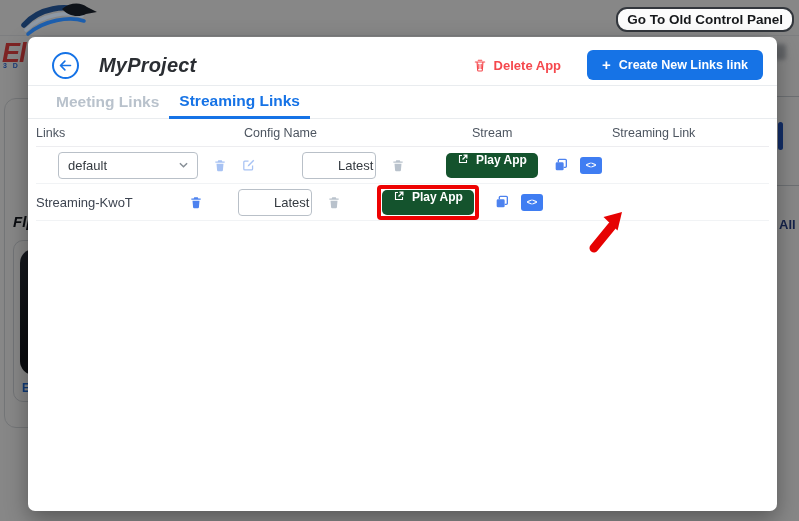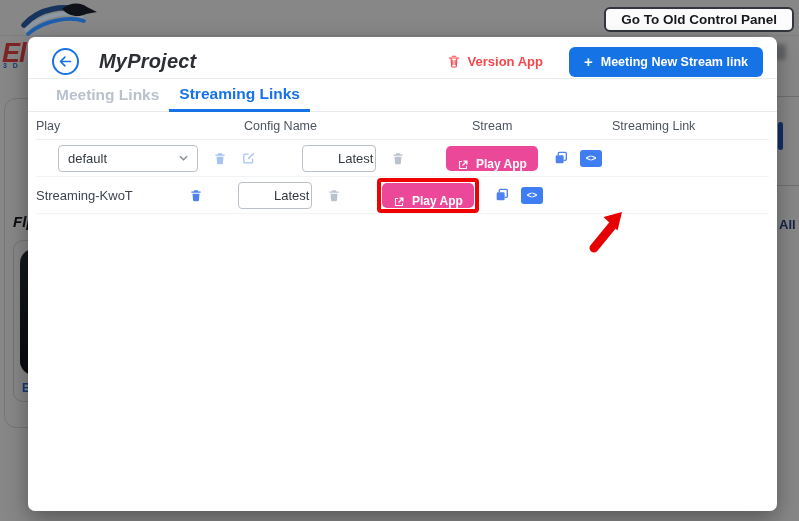--- a/index.html
+++ b/index.html
@@ -22,27 +22,27 @@
   .bg-blue-bar { position:absolute; left:778px; top:122px; width:5px; height:28px; background:#2458c5; border-radius:3px; }
   .bg-blob { position:absolute; left:758px; top:44px; width:28px; height:16px; background:#b9bdc2; border-radius:3px; filter:blur(2px); }
   .bg-viewall { position:absolute; left:779px; top:217px; font-size:13px; font-weight:bold; color:#27418c; }
 
   
   .overlay { position:absolute; inset:0; background:rgba(0,0,0,0.47); z-index:10; }
 
   
   .logo { position:absolute; left:20px; top:0px; z-index:20; }
   .goto-btn { position:absolute; right:5px; top:7px; z-index:20; background:#fcfcfc; border:2px solid #33373d;
-    border-radius:6px; padding:3px 15px; font-size:13.5px; font-weight:bold; color:#17191c; cursor:pointer;
+    border-radius:11px; padding:3px 9px; font-size:13.5px; font-weight:bold; color:#17191c; cursor:pointer;
     font-family:"Liberation Sans", sans-serif; }
 
   
   .modal { position:absolute; left:28px; top:37px; width:749px; height:474px; background:#fff; border-radius:7px;
     z-index:30; box-shadow:0 8px 22px rgba(0,0,0,0.35); overflow:hidden; }
-  .modal-header { display:flex; align-items:center; height:42px; padding:8px 14px 0 24px; border-bottom:1px solid #e9ecef; }
+  .modal-header { display:flex; align-items:center; height:49px; padding:8px 14px 0 24px; border-bottom:1px solid #e9ecef; }
   .back-btn { width:27px; height:27px; border-radius:50%; border:2px solid #1673e6; background:#fff; display:flex;
     align-items:center; justify-content:center; cursor:pointer; flex:0 0 auto; }
   .modal-title { margin-left:20px; font-size:20px; font-weight:bold; font-style:italic; color:#2b2e33; letter-spacing:0.2px; }
   .header-spacer { flex:1; }
   .delete-app { display:flex; align-items:center; gap:7px; color:#f5484d; font-size:13px; font-weight:bold; cursor:pointer; margin-right:26px; }
   .create-btn { display:flex; align-items:center; gap:8px; background:#1673e6; color:#fff; border:none; border-radius:6px;
     padding:8px 15px; font-size:12.5px; font-weight:bold; cursor:pointer; font-family:"Liberation Sans", sans-serif; }
   .plus-glyph { font-size:15px; font-weight:bold; line-height:10px; }
 
   .tabs { display:flex; align-items:stretch; height:33px; border-bottom:1px solid #e9ecef; padding-left:8px; }
@@ -62,21 +62,21 @@
   .h-version { margin-left:32px; }
   .h-stream { margin-left:32px; }
   .name-text { width:150px; }
   .icon-btn { display:flex; align-items:center; justify-content:center; width:20px; height:20px; cursor:pointer; }
   .faded { opacity:0.42; }
   .select { display:flex; align-items:center; justify-content:space-between; border:1px solid #b9c0c8; border-radius:4px;
     height:27px; padding:0 9px; color:#343a40; background:#fff; cursor:pointer; }
   .select.wide { width:140px; margin-left:22px; }
   .select.narrow { width:74px; margin-left:32px;padding-left:35px; }
   .ml12 { margin-left:12px; } .ml8 { margin-left:8px; } .ml13 { margin-left:13px; } .ml9 { margin-left:9px; }
-  .play-btn { display:flex; align-items:flex-end; gap:7px; background:#ec4899; color:#fff; border:none; border-radius:5px;
+  .play-btn { display:flex; align-items:flex-start; gap:7px; background:#14532d; color:#fff; border:none; border-radius:5px;
     height:25px; padding:0 11px; font-size:12px; font-weight:bold; cursor:pointer; font-family:"Liberation Sans", sans-serif; }
   .play-plain { margin-left:36px; }
   .hl-box { margin-left:31px; border:4px solid #ee0202; border-radius:4px; padding:1px; display:inline-flex; }
   .code-chip { width:22px; height:17px; background:#3f7df2; border-radius:3px; display:flex; align-items:center;
     justify-content:center; color:#fff; font-size:9px; font-weight:bold; letter-spacing:0; cursor:pointer; }
 
   .tut-arrow { position:absolute; left:586px; top:208px; z-index:40; }
 </style>
 </head>
 <body>
@@ -117,37 +117,37 @@
         <svg width="15" height="15" viewBox="0 0 24 24">
           <path d="M20 12H5M11 5l-7 7 7 7" stroke="#1673e6" stroke-width="2.6" fill="none" stroke-linecap="round" stroke-linejoin="round"></path>
         </svg>
       </div>
       <div class="modal-title">MyProject</div>
       <div class="header-spacer"></div>
       <div class="delete-app">
         <svg width="14" height="15" viewBox="0 0 24 24">
           <path d="M9 3h6M4 6h16M7 6l1 14a1.5 1.5 0 0 0 1.5 1.4h5A1.5 1.5 0 0 0 16 20L17 6M10 10v7M14 10v7" stroke="#f5484d" stroke-width="2" fill="none" stroke-linecap="round"></path>
         </svg>
-        <span>Version App</span>
+        <span>Delete App</span>
       </div>
       <button class="create-btn">
         <span class="plus-glyph">+</span>
-        <span>Meeting New Stream link</span>
+        <span>Create New Links link</span>
       </button>
     </div>
 
     <div class="tabs">
       <div class="tab inactive">Meeting Links</div>
       <div class="tab active">Streaming Links</div>
     </div>
 
     <div class="table">
       <div class="thead">
         <div class="c1">
-            <span class="h-name">Play</span>
+            <span class="h-name">Links</span>
           </div>
         <div class="c2">
             <span class="h-config">Config Name</span>
           </div>
         <div class="c3">
             <span class="h-version">Stream</span>
           </div>
         <div class="c4">
             <span class="h-stream">Streaming Link</span>
           </div>

